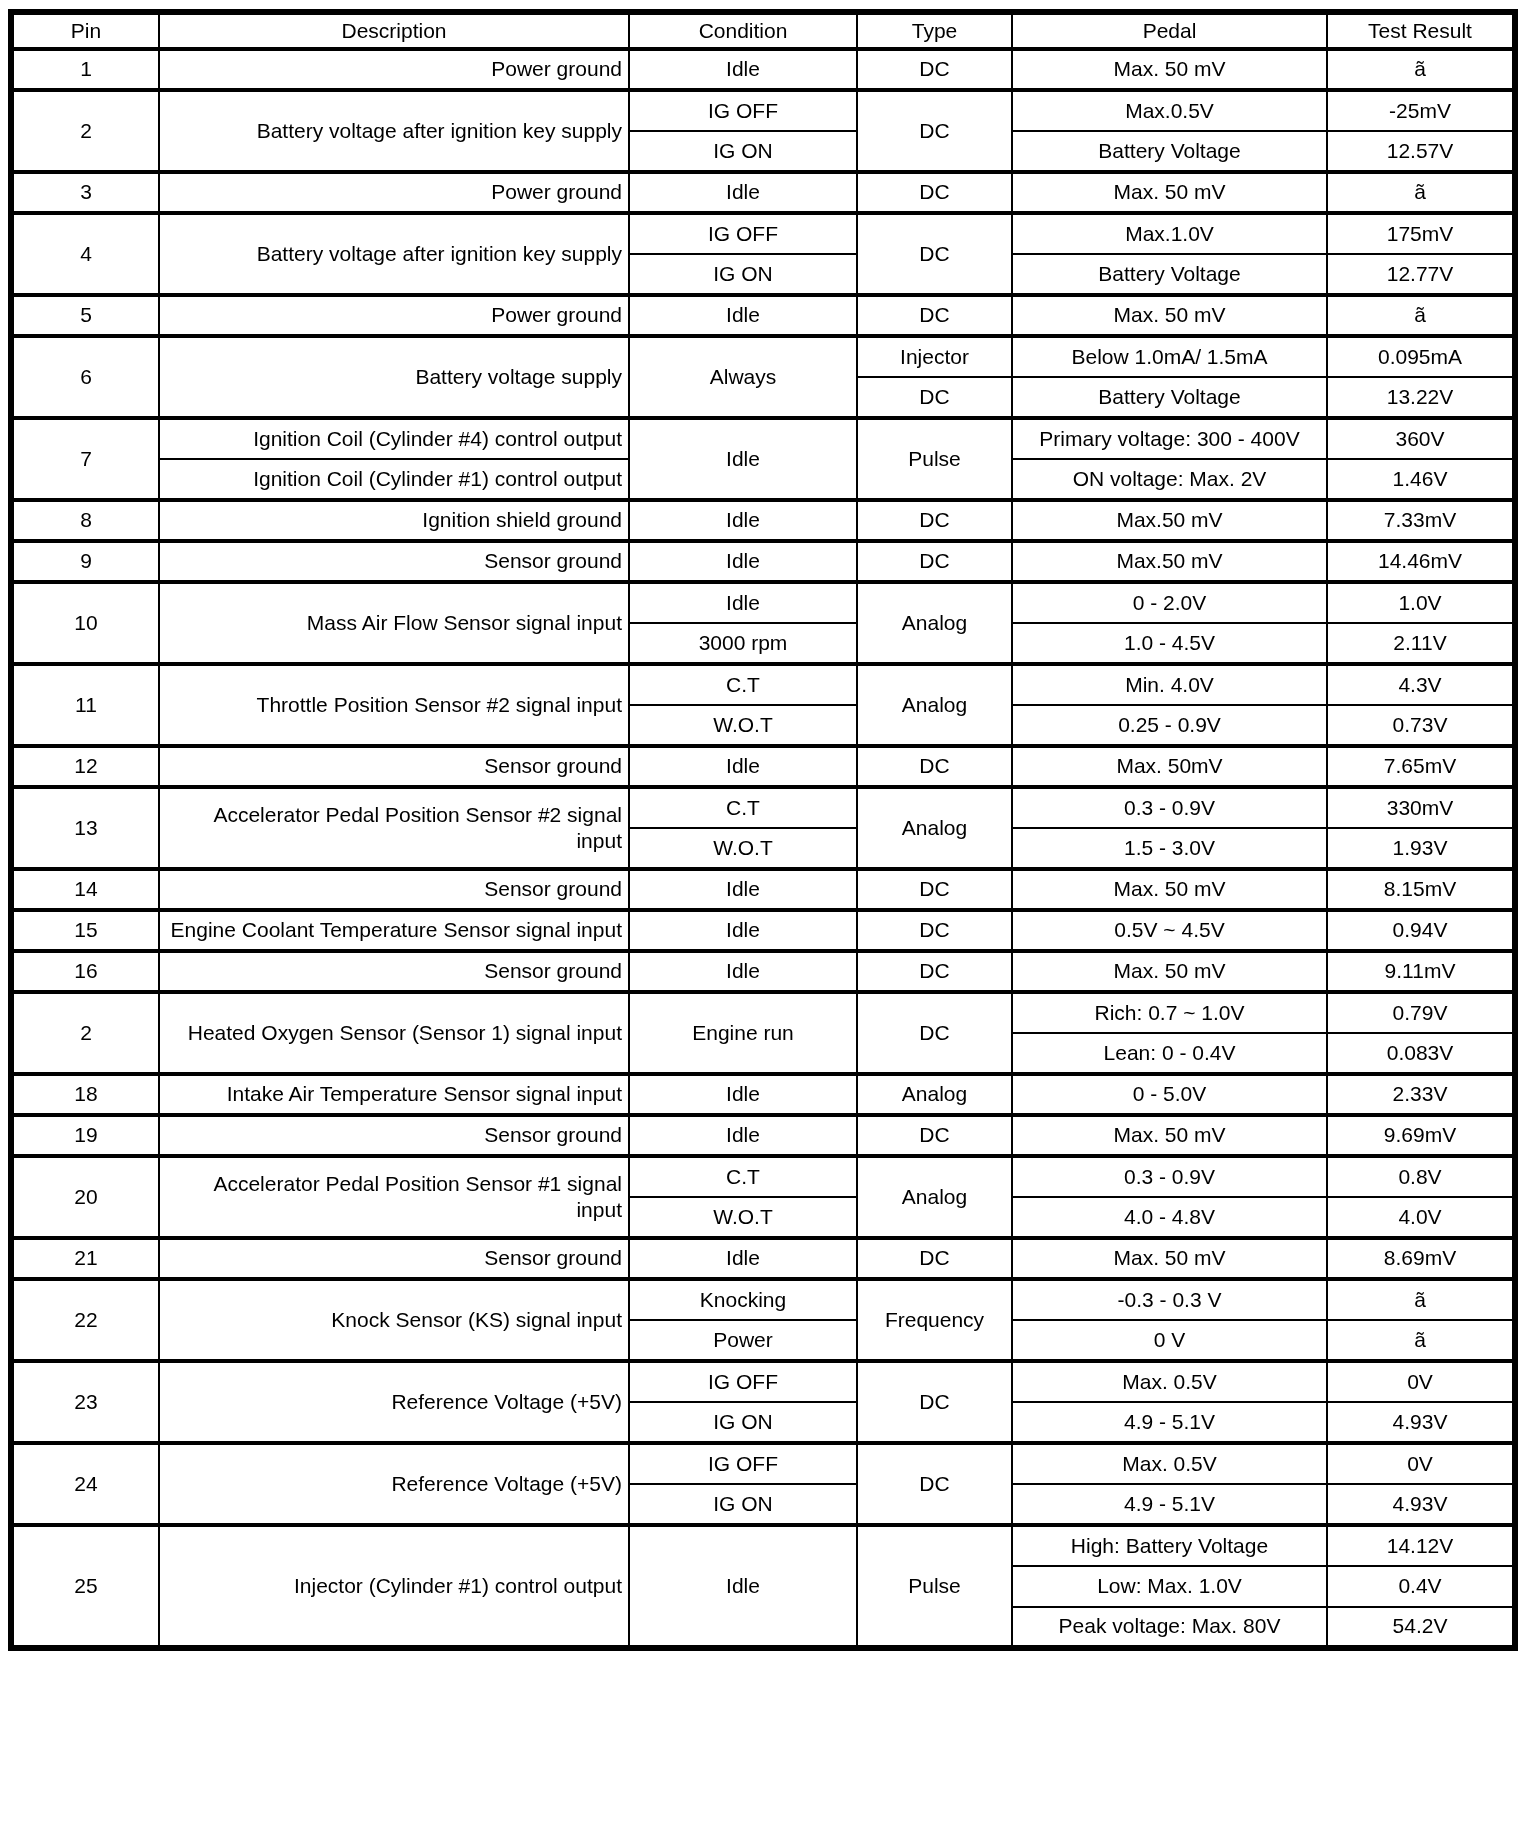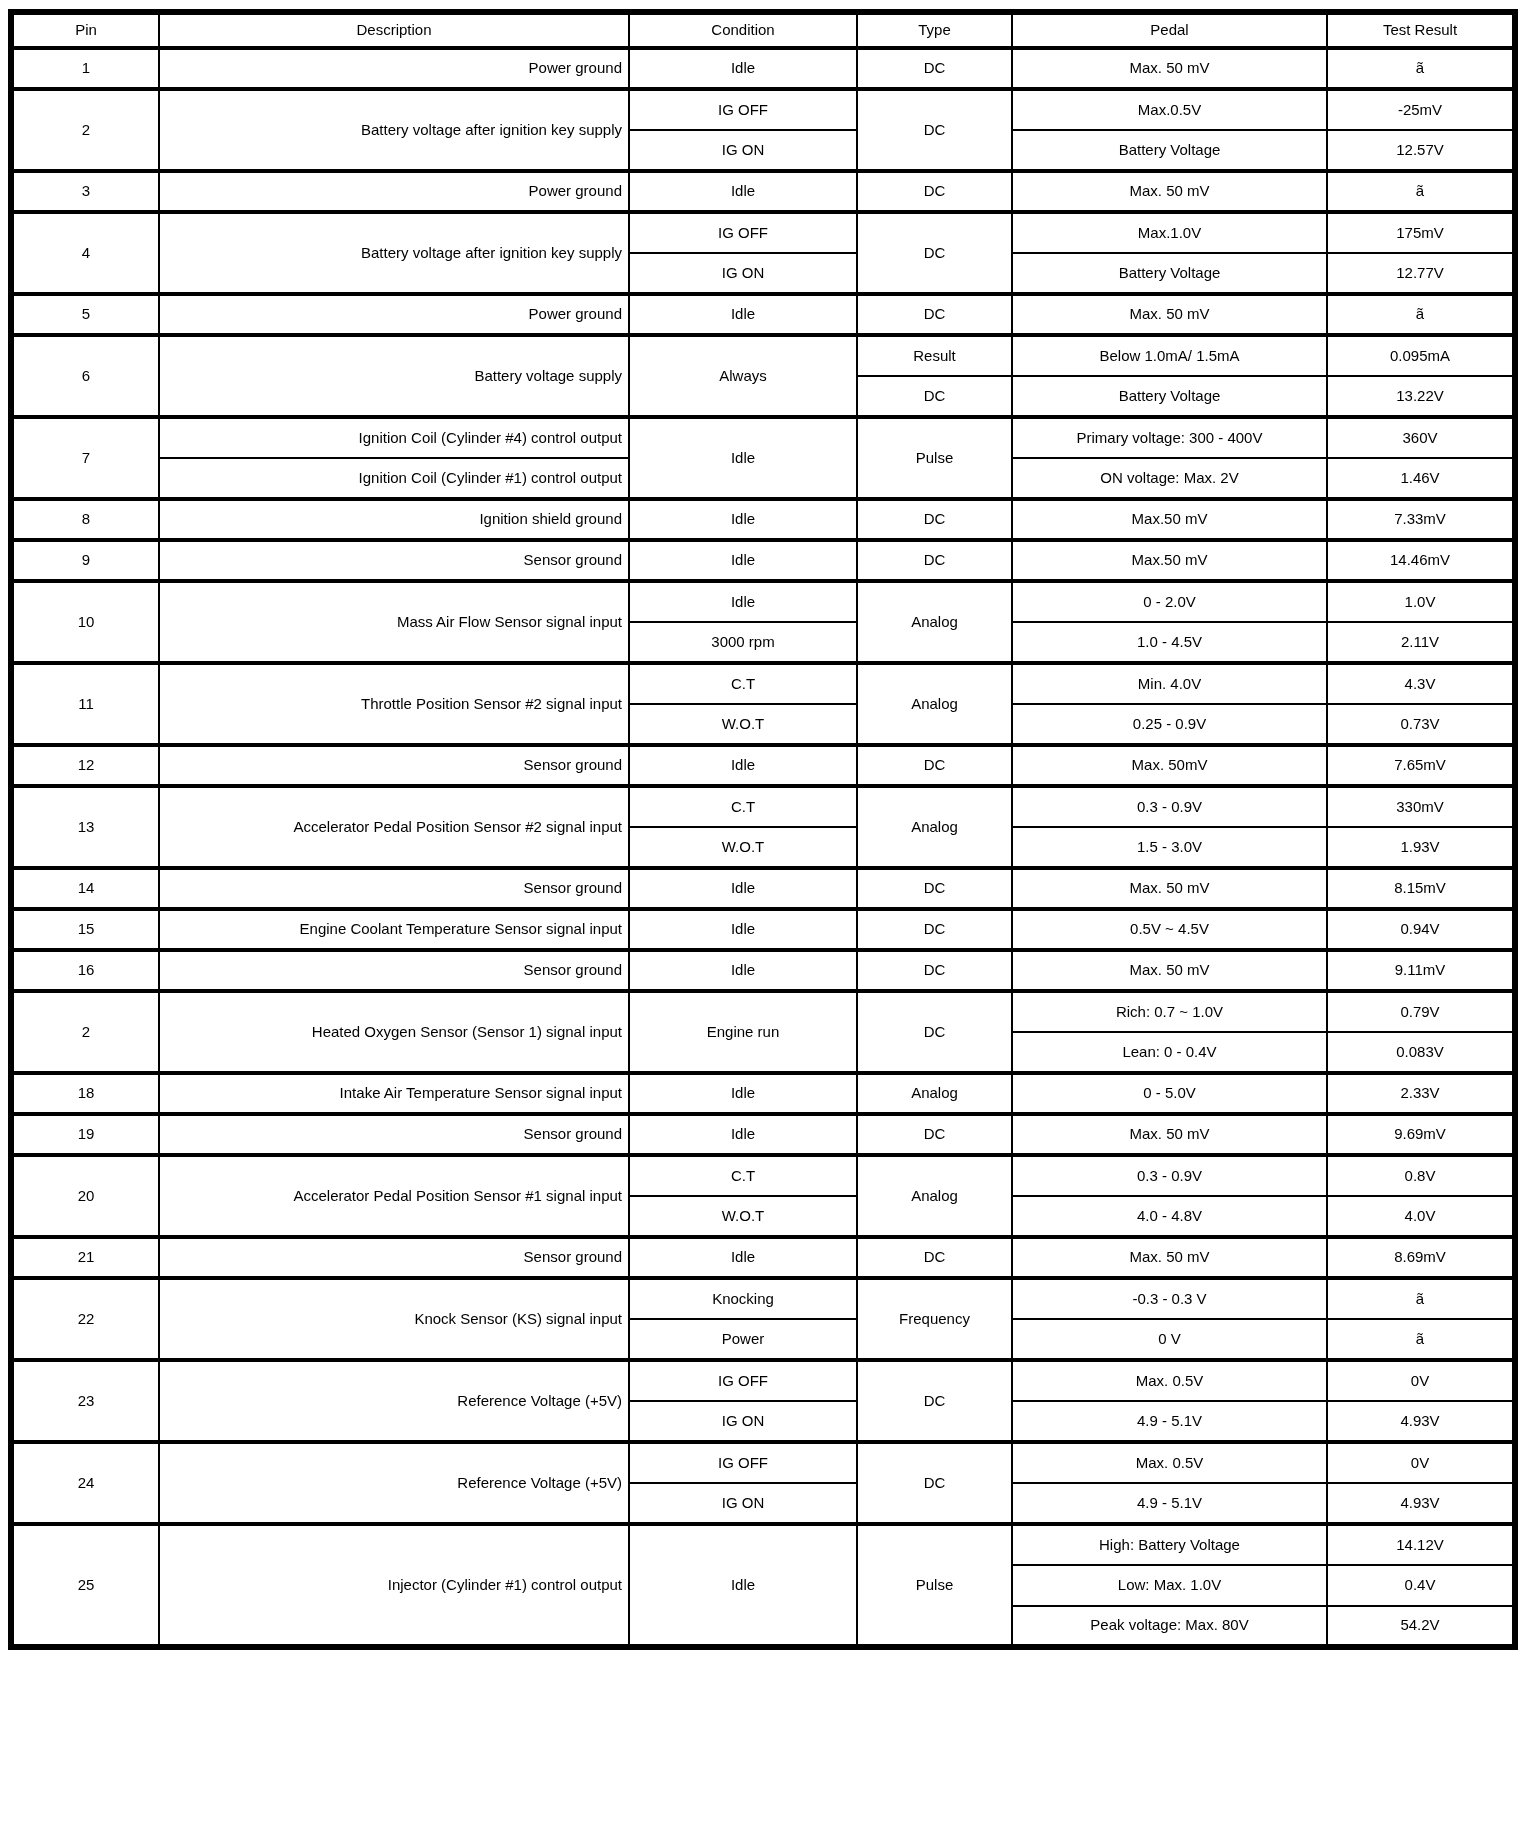--- a/index.html
+++ b/index.html
@@ -11,21 +11,21 @@
     color: #000000;
   }
   .page {
     padding: 9px 8px;
   }
   table.pin-table {
     border-collapse: collapse;
     table-layout: fixed;
     width: 1504px;
     border: 6px solid #000;
-    font-size: 15px;
+    font-size: 21px;
     line-height: 1.22;
   }
   .pin-table th,
   .pin-table td {
     border: 2px solid #000;
     padding: 3px 6px;
     text-align: center;
     vertical-align: middle;
     overflow: hidden;
   }
@@ -118,21 +118,21 @@
           <td rowspan="1" class="cell-description">Power ground</td>
           <td rowspan="1" class="cell-condition">Idle</td>
           <td rowspan="1" class="cell-type">DC</td>
           <td rowspan="1" class="cell-level">Max. 50 mV</td>
           <td rowspan="1" class="cell-result">ã</td>
         </tr>
         <tr class="group-start">
           <td rowspan="2" class="cell-pin">6</td>
           <td rowspan="2" class="cell-description">Battery voltage supply</td>
           <td rowspan="2" class="cell-condition">Always</td>
-          <td rowspan="1" class="cell-type">Result</td>
+          <td rowspan="1" class="cell-type">Injector</td>
           <td rowspan="1" class="cell-level">Below 1.0mA/ 1.5mA</td>
           <td rowspan="1" class="cell-result">0.095mA</td>
         </tr>
         <tr>
           <td rowspan="1" class="cell-type">DC</td>
           <td rowspan="1" class="cell-level">Battery Voltage</td>
           <td rowspan="1" class="cell-result">13.22V</td>
         </tr>
         <tr class="group-start">
           <td rowspan="2" class="cell-pin">7</td>

